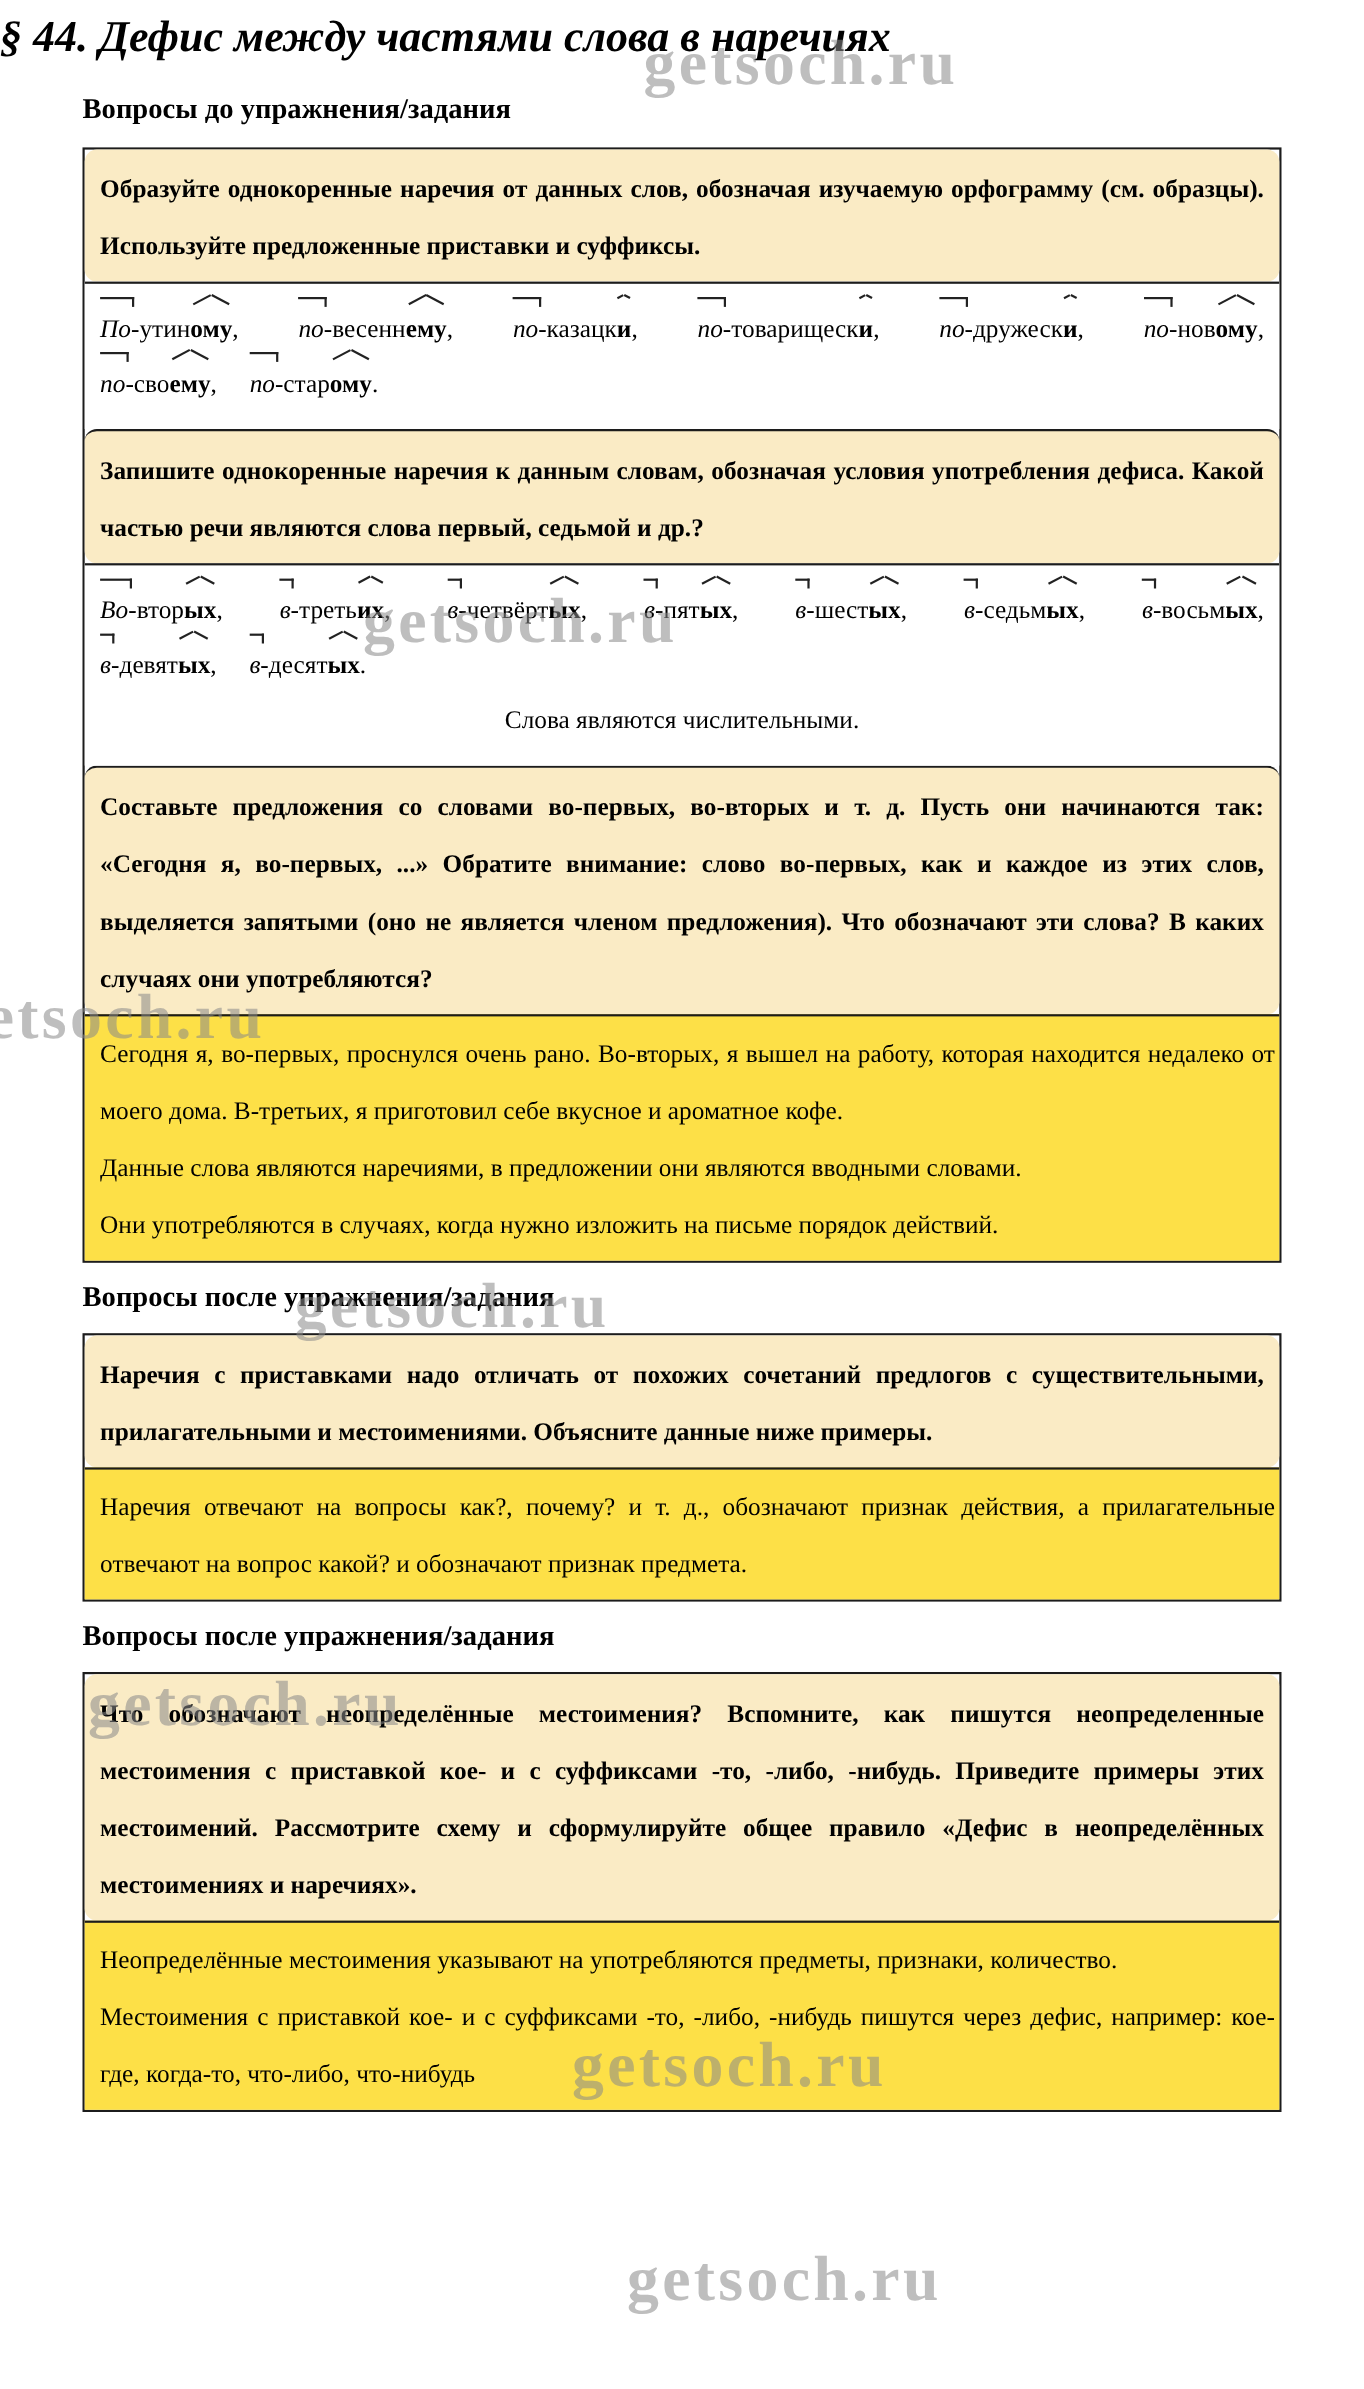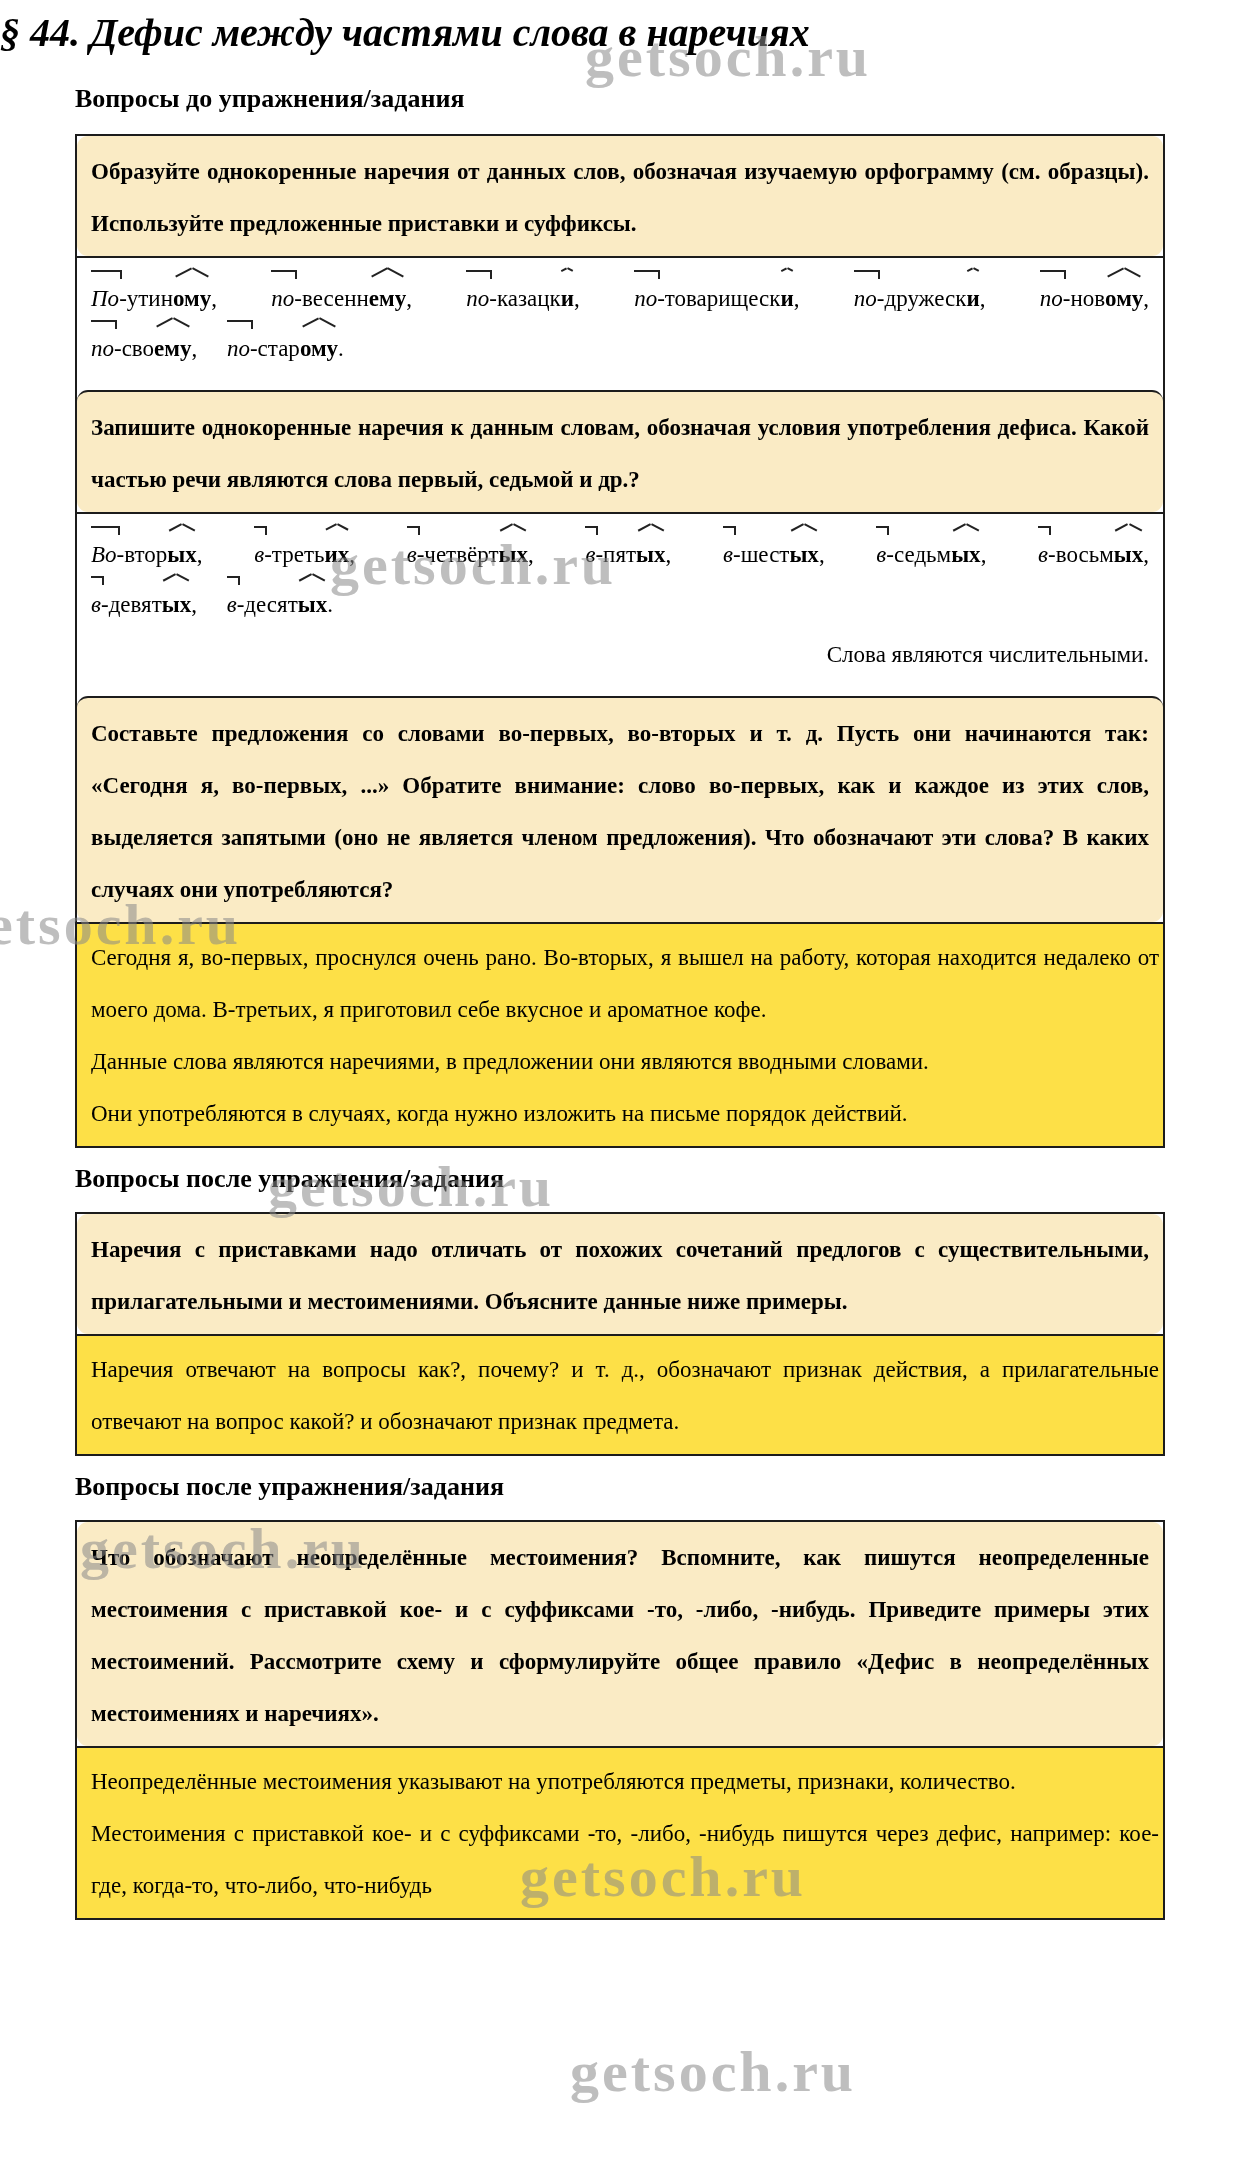--- a/index.html
+++ b/index.html
@@ -32,21 +32,21 @@
     background:var(--qbg,#faebc5);
     font-weight:bold;
     text-align:justify;
     padding:10px 14px 6px 14px;
     border-radius:11px;
   }
   .row.words{background:#fff;padding:16px 14px;line-height:50px;}
   .row.answer{background:#fde047;text-align:justify;padding:8px 4px 6px 14px;}
   .row p{margin:0;}
   .row.words p.wline{text-align:justify;word-spacing:24px;}
-  .row.words p.note{text-align:right;word-spacing:normal;}
+  .row.words p.note{text-align:center;word-spacing:normal;}
   
   .word{white-space:nowrap;}
   .pre{position:relative;display:inline-block;font-style:italic;}
   .pre::before{content:"";position:absolute;left:0;right:-3px;top:-4px;height:2px;background:#222;}
   .pre::after{content:"";position:absolute;right:-3px;top:-4px;width:2px;height:9px;background:#222;}
   .suf{position:relative;display:inline-block;font-weight:bold;}
   .suf::before,.suf::after{content:"";position:absolute;top:-7px;height:2px;background:#222;}
   .suf::before{left:2%;width:48%;transform:rotate(-28deg);transform-origin:right bottom;}
   .suf::after{left:50%;width:48%;transform:rotate(28deg);transform-origin:left bottom;}
   

